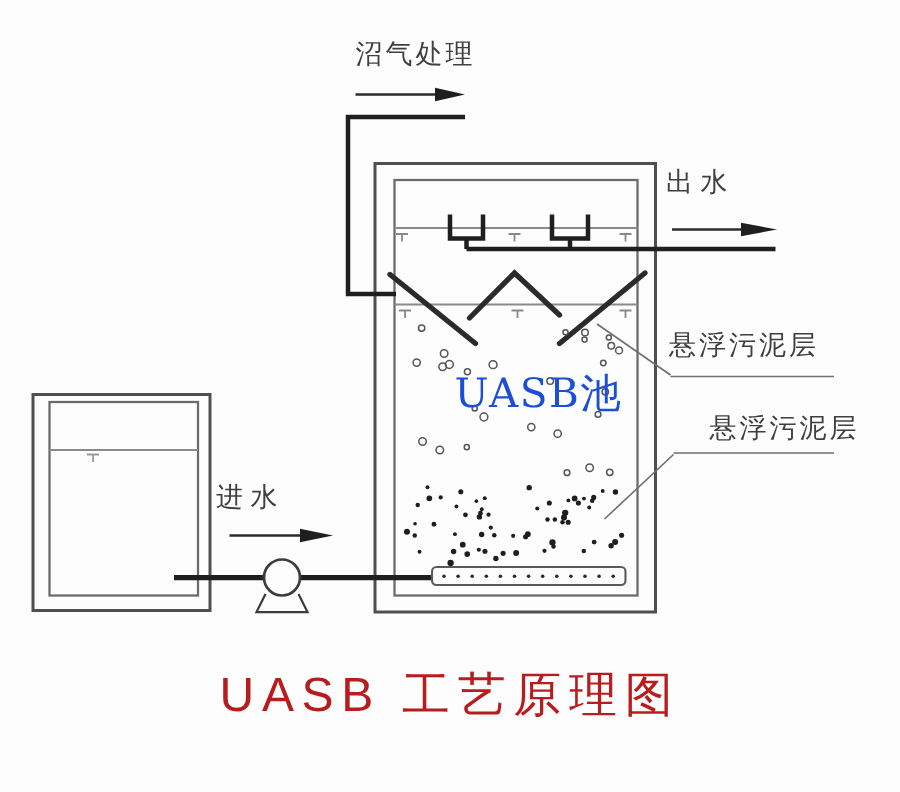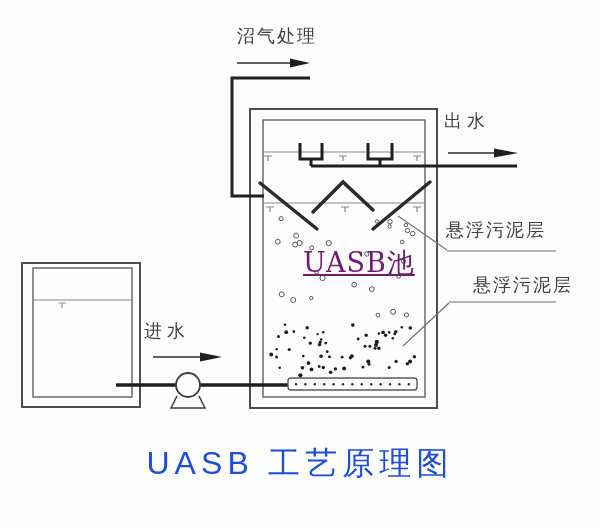--- a/index.html
+++ b/index.html
@@ -15,32 +15,31 @@
     position:absolute;
     color:#3f3f3f;
     font-size:18px;
     letter-spacing:2px;
     white-space:nowrap;
     line-height:1;
   }
   .lbl-wide{letter-spacing:5px;}
   .tank-name{
     font-size:27px;
-    color:#701a75;
+    color:#1d4ed8;
     letter-spacing:1px;
-    text-decoration:underline;
   }
   #uasb-name{font-family:"DejaVu Serif", serif;}
   #title{
     position:absolute;
     left:0;right:0;
     top:442px;
     text-align:center;
     font-size:32px;
-    color:#1d4ed8;
+    color:#b91c1c;
     letter-spacing:0.16em;
     white-space:nowrap;
   }
 </style>
 </head>
 <body>
 
 <div id="canvas">
 
   <svg id="linework" viewBox="0 0 600 528" xmlns="http://www.w3.org/2000/svg">

